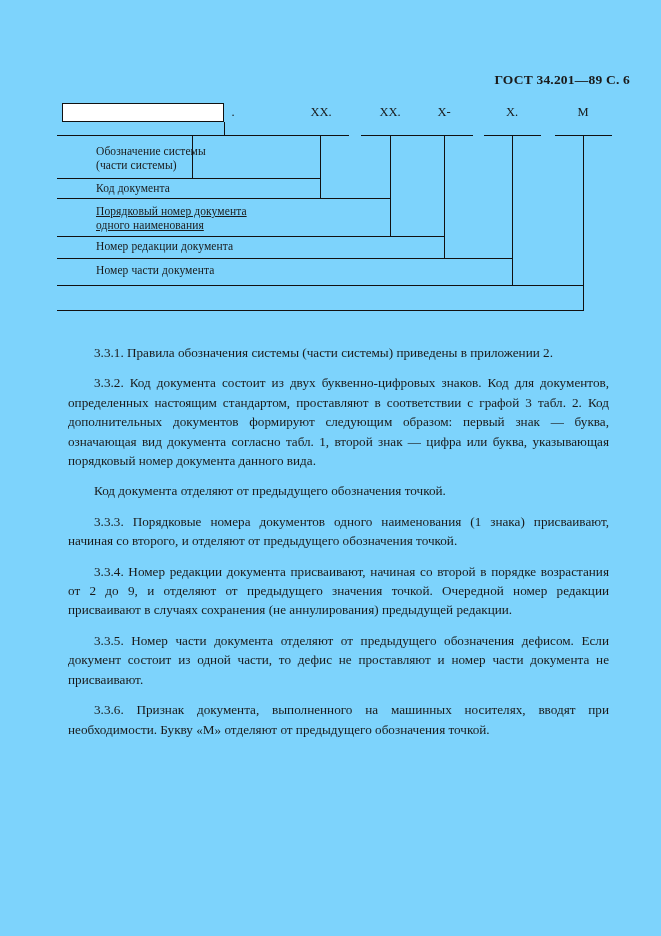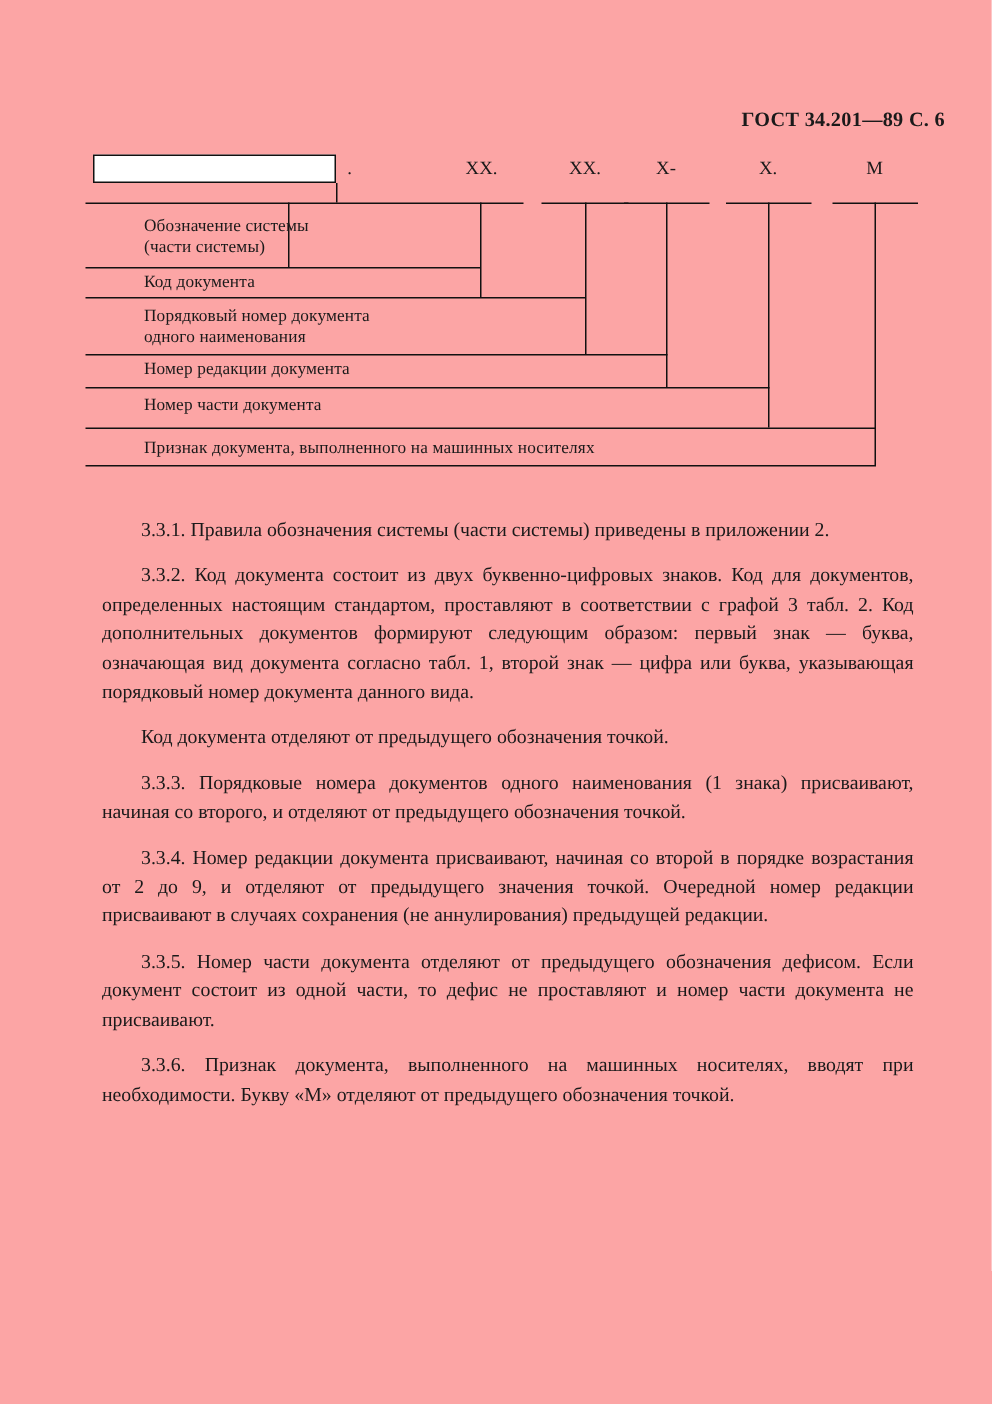--- a/index.html
+++ b/index.html
@@ -14,21 +14,21 @@
     font-family: "Liberation Serif", "DejaVu Serif", serif;
     color: #1a1a1a;
     overflow: hidden;
   }
 
   .page {
     position: absolute;
     left: 0; top: 0;
     width: 661px;
     height: 936px;
-    background: #fca5a5;
+    background: #7dd3fc;
   }
 
   
   .header {
     position: absolute;
     right: 31px;
     top: 72px;
     font-size: 13.5px;
     font-weight: bold;
     letter-spacing: 0.2px;
@@ -154,30 +154,29 @@
     <div class="vline" style="left:512px; top:135px; height:150px;"></div>
     <div class="vline" style="left:583px; top:135px; height:175px;"></div>
 
     <div class="lbl" style="top:144px;">
       <div>Обозначение системы</div>
       <div>(части системы)</div>
     </div>
 
     <div class="lbl" style="top:181px;text-align:right;">Код документа</div>
 
-    <div class="lbl" style="top:204px;">
+    <div class="lbl" style="top:204px;text-decoration:underline;">
       <div>Порядковый  номер  документа</div>
       <div>одного наименования</div>
     </div>
 
     <div class="lbl" style="top:239px;">Номер редакции документа</div>
 
     <div class="lbl" style="top:263px;">Номер части документа</div>
 
-    <div class="lbl" style="top:292px;">Признак документа, выполненного на машинных носителях</div>
   </div>
 
   <div class="body-text">
     <p>3.3.1. Правила обозначения системы (части системы) приведены в приложении 2.</p>
     <p>3.3.2. Код документа состоит из двух буквенно-цифровых знаков. Код для документов, опреде­ленных настоящим стандартом, проставляют в соответствии с графой 3 табл. 2. Код дополнительных документов формируют следующим образом: первый знак — буква, означающая вид документа согласно табл. 1, второй знак — цифра или буква, указывающая порядковый номер документа данного вида.</p>
     <p>Код документа отделяют от предыдущего обозначения точкой.</p>
     <p>3.3.3. Порядковые номера документов одного наименования (1 знака) присваивают, начиная со второго, и отделяют от предыдущего обозначения точкой.</p>
     <p>3.3.4. Номер редакции документа присваивают, начиная со второй в порядке возрастания от 2 до 9, и отделяют от предыдущего значения точкой. Очередной номер редакции присваивают в слу­чаях сохранения (не аннулирования) предыдущей редакции.</p>
     <p>3.3.5. Номер части документа отделяют от предыдущего обозначения дефисом. Если документ состоит из одной части, то дефис не проставляют и номер части документа не присваивают.</p>
     <p>3.3.6. Признак документа, выполненного на машинных носителях, вводят при необходимости. Букву «М» отделяют от предыдущего обозначения точкой.</p>

